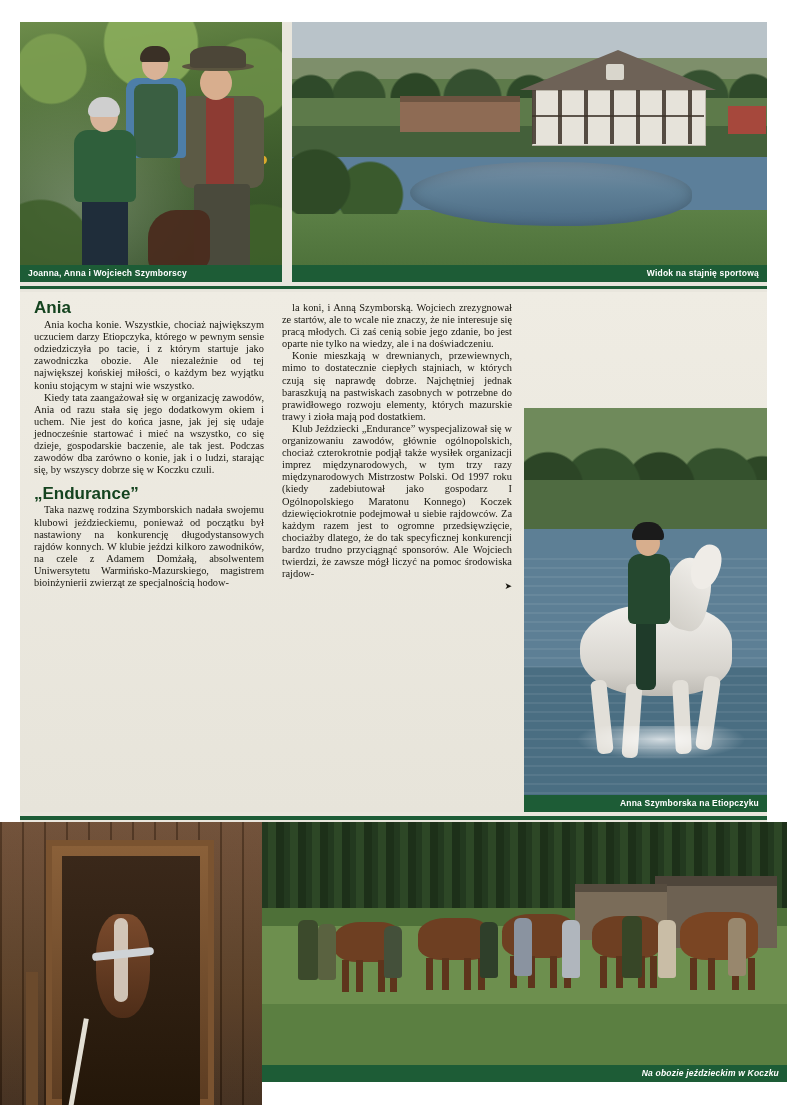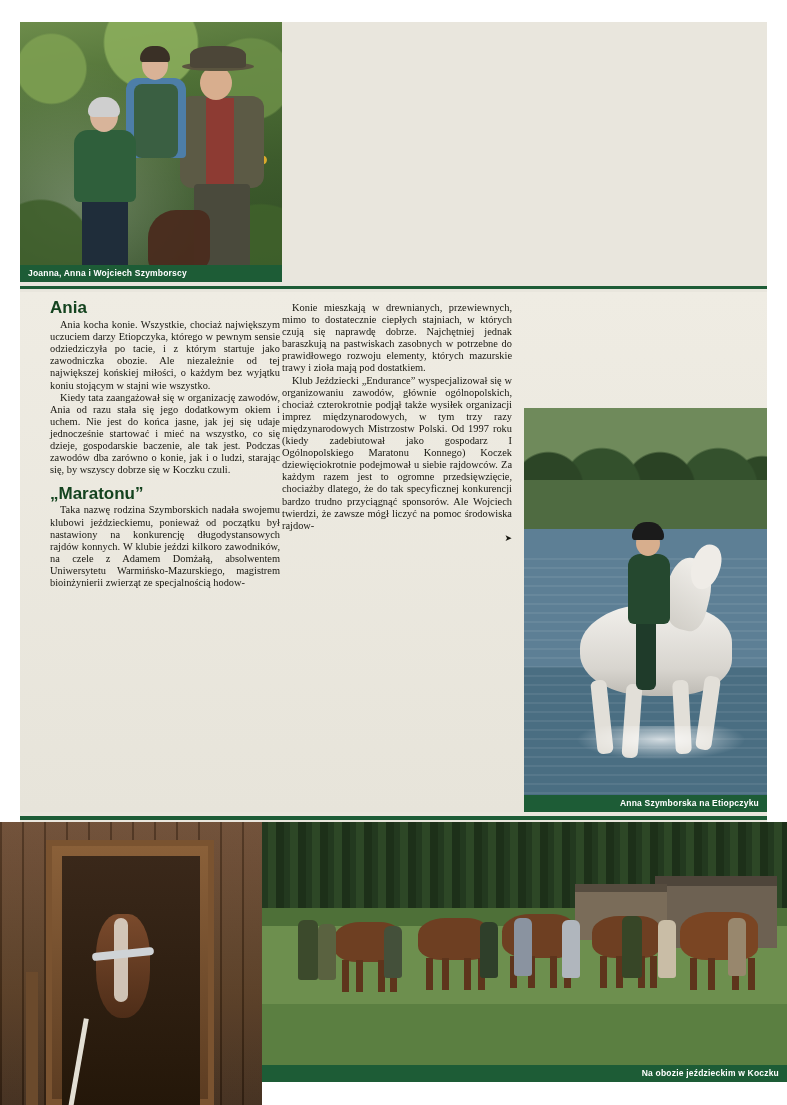--- a/index.html
+++ b/index.html
@@ -273,20 +273,21 @@
   }
 
   
   #photo-camp {
     left: 262px; top: 822px; width: 525px; height: 260px;
     background: linear-gradient(180deg,
       #2e4a2a 0 26%,
       #4e7038 26% 40%,
       #6d8f4e 40% 70%,
       #5b7f41 70% 100%);
+    font-style: italic;
   }
   #photo-camp .forest {
     position:absolute; left:0; right:0; top:0; height:86px;
     background:
       repeating-linear-gradient(90deg, #23391f 0 6px, #2d4726 6px 14px, #1d3019 14px 22px),
       linear-gradient(180deg,#1b2e18,#34512b);
   }
   #photo-camp .shed {
     position:absolute; right:10px; top:54px; width:122px; height:62px;
     background:#6d6152; border-top:10px solid #4e453a;
@@ -324,21 +325,21 @@
   .col {
     position:absolute;
     top: 10px;
     width: 230px;
     font-size: 10.4px;
     line-height: 12.1px;
     text-align: justify;
     color:#17160f;
     font-family: "Liberation Serif", serif;
   }
-  #col-left  { left: 14px; margin-left: 16px; }
+  #col-left  { left: 14px; }
   #col-mid   { left: 262px; }
   .col p { margin: 0 0 0 0; text-indent: 10px; }
   .col p.first { text-indent: 10px; }
   .hdg {
     font-family: "Liberation Sans", sans-serif;
     font-weight: bold;
     font-size: 17px;
     color:#14431f;
     margin: 0 0 5px 0;
     text-indent: 0;
@@ -386,35 +387,51 @@
     <div class="fig" id="p1">
       <div class="legs"></div>
         <div class="torso"></div>
         <div class="head"></div>
         <div class="hair"></div>
     </div>
     <div class="dog"></div>
     <div class="caption-bar">Joanna, Anna i Wojciech Szymborscy</div>
   </div>
 
+  <div class="photo" id="photo-stable">
+    <div class="treeline"></div>
+    <div class="outbuilding"></div>
+    <div class="redshed"></div>
+    <div class="barn">
+      <div class="roof"></div>
+      <div class="gable-win"></div>
+      <div class="wall"></div>
+      <div class="beams"></div>
+    </div>
+    <div class="field"></div>
+    <div class="pond"></div>
+    <div class="bushes"></div>
+    <div class="caption-bar right">Widok na stajnię sportową</div>
+  </div>
 
   <div class="rule" style="left:20px; top:286px; width:747px; height:3px;"></div>
 
   <div id="article">
     <div class="paper"></div>
 
     <div class="col" id="col-left">
       <div class="hdg">Ania</div>
       <p class="first">Ania kocha konie. Wszystkie, chociaż największym uczuciem darzy Etiopczyka, którego w pewnym sensie odziedziczyła po tacie, i z którym startuje jako zawodniczka obozie. Ale niezależnie od tej największej końskiej miłości, o każdym bez wyjątku koniu stojącym w stajni wie wszystko.</p>
       <p>Kiedy tata zaangażował się w organizację zawodów, Ania od razu stała się jego dodatkowym okiem i uchem. Nie jest do końca jasne, jak jej się udaje jednocześnie startować i mieć na wszystko, co się dzieje, gospodarskie baczenie, ale tak jest. Podczas zawodów dba zarówno o konie, jak i o ludzi, starając się, by wszyscy dobrze się w Koczku czuli.</p>
-      <div class="hdg sub">„Maratonu”</div>
+      <div class="hdg sub">„Endurance”</div>
       <p>Taka nazwę rodzina Szymborskich nadała swojemu klubowi jeździeckiemu, ponieważ od początku był nastawiony na konkurencję długodystansowych rajdów konnych. W klubie jeździ kilkoro zawodników, na czele z Adamem Domżałą, absolwentem Uniwersytetu Warmińsko-Mazurskiego, magistrem bioinżynierii zwierząt ze specjalnością hodow-</p>
     </div>
 
     <div class="col" id="col-mid">
+      <p>la koni, i Anną Szymborską. Wojciech zrezygnował ze startów, ale to wcale nie znaczy, że nie interesuje się pracą młodych. Ci zaś cenią sobie jego zdanie, bo jest oparte nie tylko na wiedzy, ale i na doświadczeniu.</p>
       <p>Konie mieszkają w drewnianych, przewiewnych, mimo to dostatecznie ciepłych stajniach, w których czują się naprawdę dobrze. Najchętniej jednak baraszkują na pastwiskach zasobnych w potrzebne do prawidłowego rozwoju elementy, których mazurskie trawy i zioła mają pod dostatkiem.</p>
       <p>Klub Jeździecki „Endurance” wyspecjalizował się w organizowaniu zawodów, głównie ogólnopolskich, chociaż czterokrotnie podjął także wysiłek organizacji imprez międzynarodowych, w tym trzy razy międzynarodowych Mistrzostw Polski. Od 1997 roku (kiedy zadebiutował jako gospodarz I Ogólnopolskiego Maratonu Konnego) Koczek dziewięciokrotnie podejmował u siebie rajdowców. Za każdym razem jest to ogromne przedsięwzięcie, chociażby dlatego, że do tak specyficznej konkurencji bardzo trudno przyciągnąć sponsorów. Ale Wojciech twierdzi, że zawsze mógł liczyć na pomoc środowiska rajdow-</p>
       <p class="arrow" style="text-align:right; text-indent:0;">➤</p>
     </div>
   </div>
 
   <div class="photo" id="photo-rider">
     <div class="far-trees"></div>
     <div class="water-glint"></div>
     <div class="horse-body"></div>

